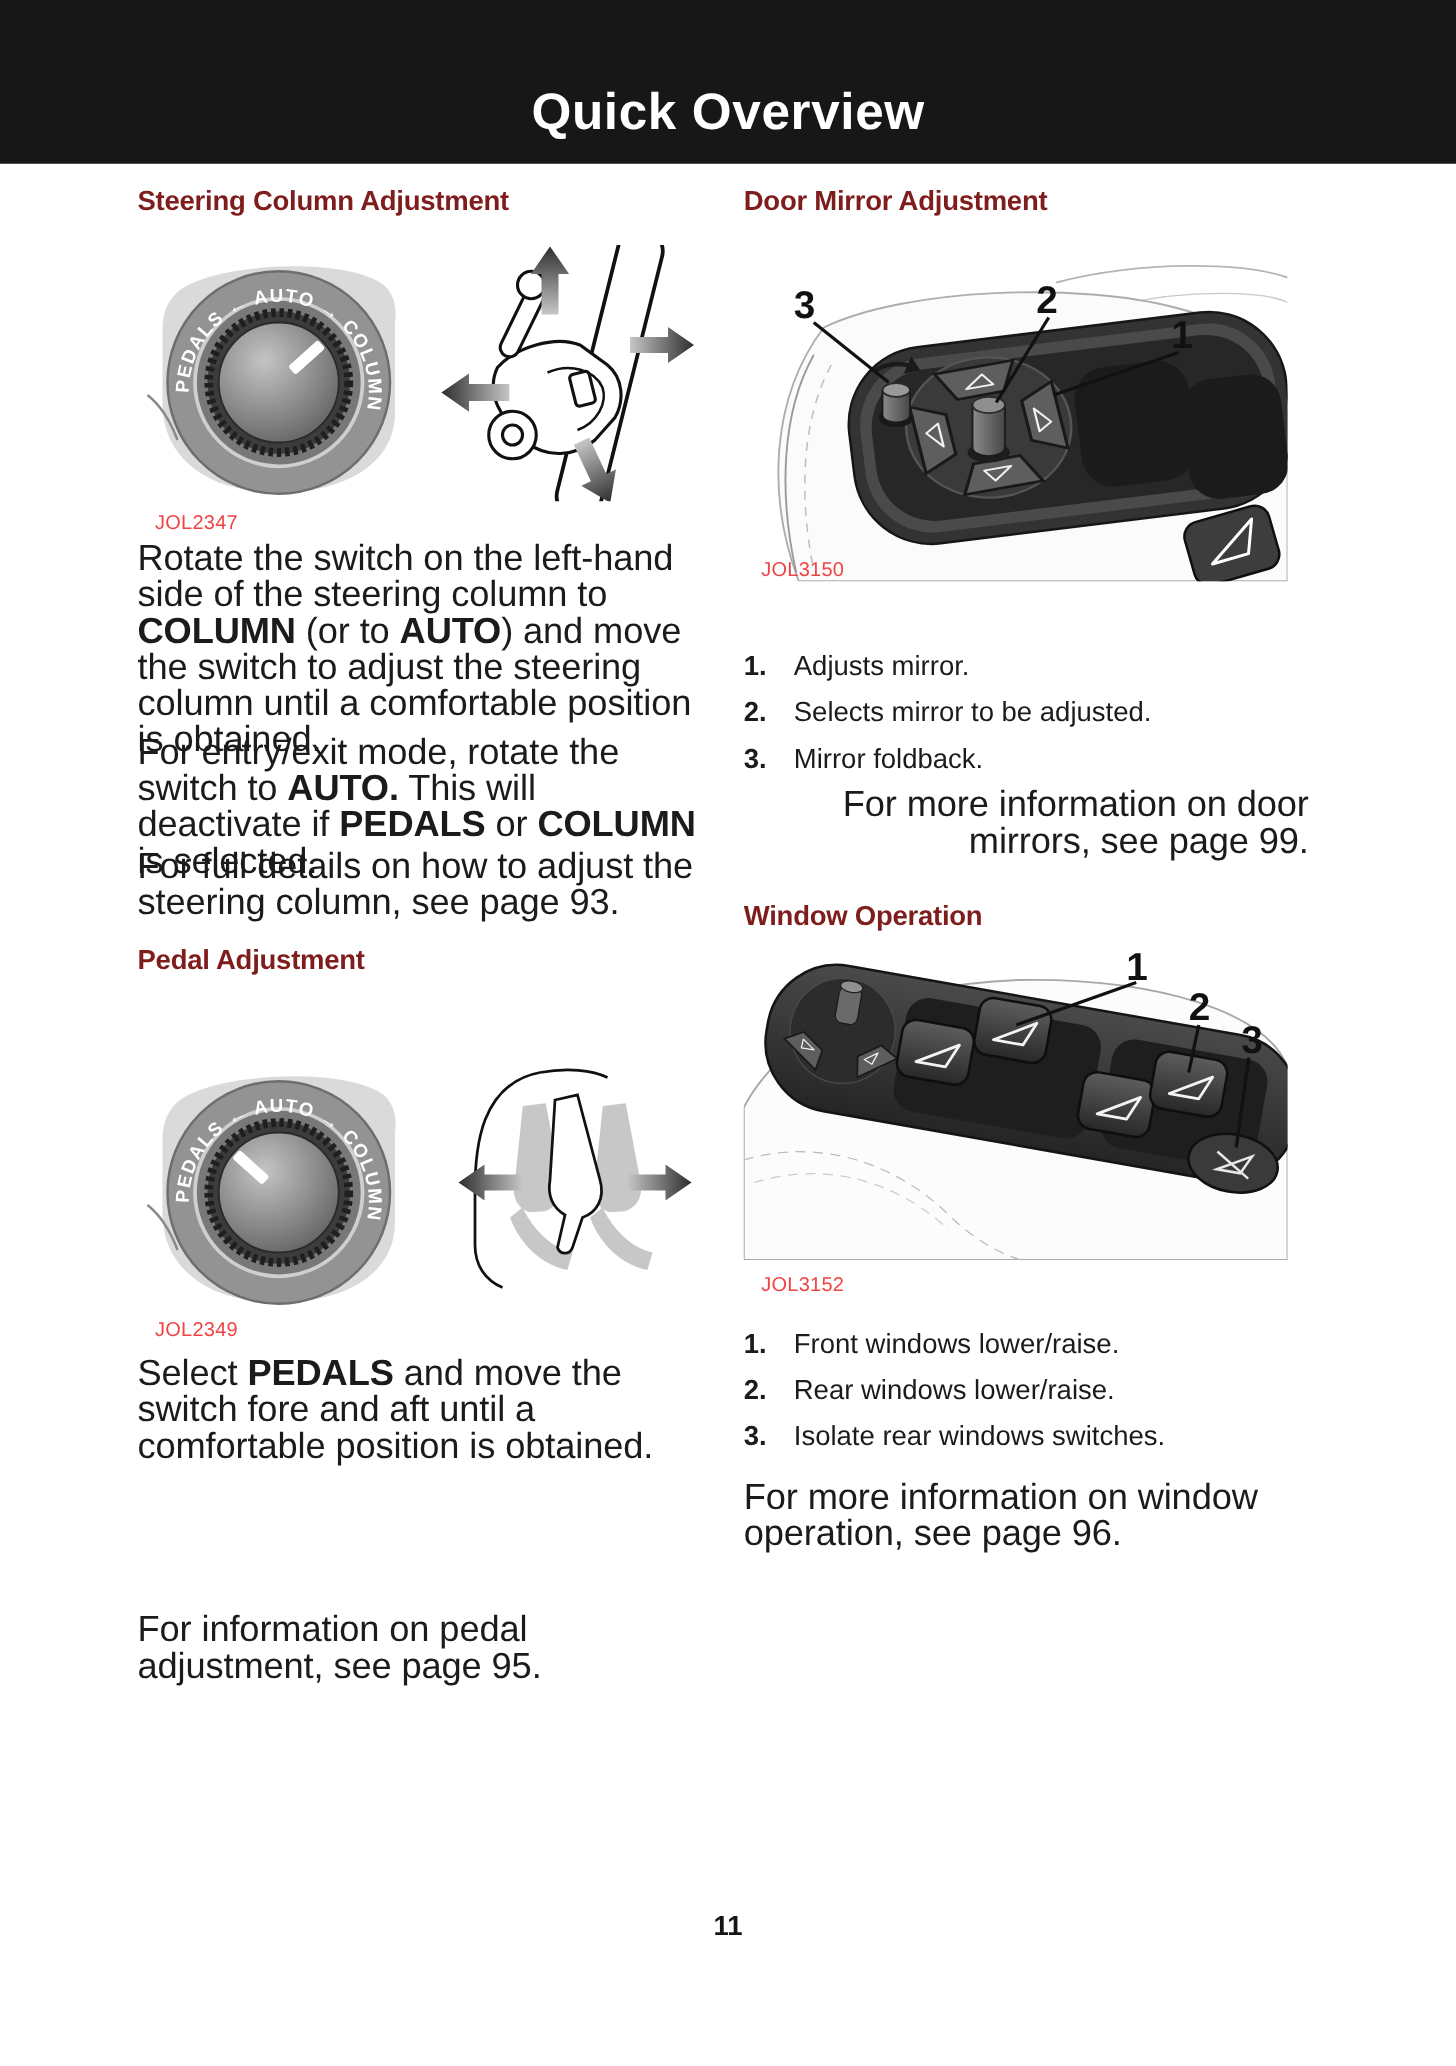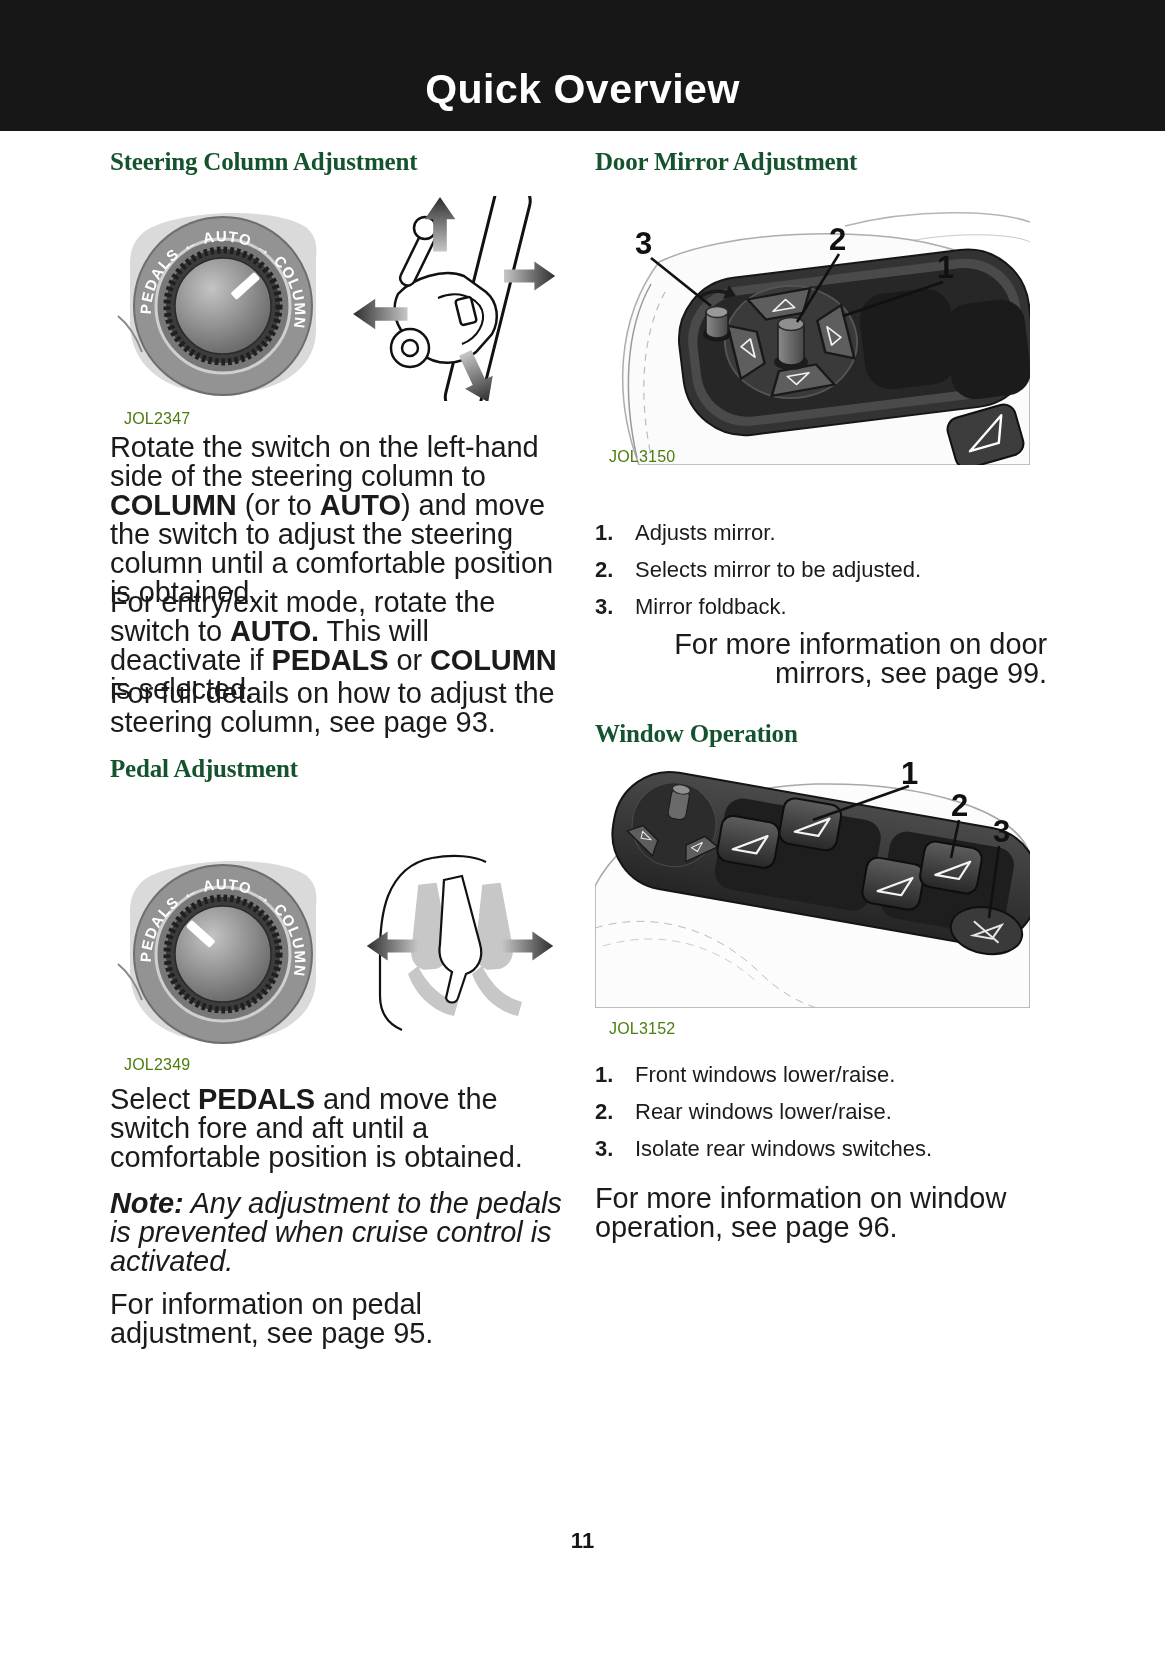--- a/index.html
+++ b/index.html
@@ -2,25 +2,25 @@
 <html><head>
 <meta charset="utf-8">
 <style>
   html,body{margin:0;padding:0;background:#fff;}
   .page{position:relative;width:1165px;height:1653px;background:#fff;overflow:hidden;
         font-family:"Liberation Sans",sans-serif;color:#111;}
   .header{position:absolute;left:0;top:0;width:1165px;height:131px;background:#171717;
           display:flex;justify-content:center;align-items:flex-end;}
   .header h1{margin:0 0 18px 0;color:#fff;font-size:41px;font-weight:bold;letter-spacing:.5px;}
   .blk{position:absolute;width:452px;}
-  h2{margin:0;font-size:25px;font-weight:bold;letter-spacing:-.2px;color:#14532d;font-family:Liberation Serif, serif;}
+  h2{margin:0;font-size:22px;font-weight:bold;letter-spacing:-.2px;color:#7f1d1d;}
   .para{font-size:29px;line-height:29px;letter-spacing:-.1px;color:#1b1b1b;}
   .para .b{font-weight:bold;}
   .para .i{font-style:italic;}
-  .cap{position:absolute;font-size:16px;color:#4d7c0f;letter-spacing:.2px;}
+  .cap{position:absolute;font-size:16px;color:#ef4444;letter-spacing:.2px;}
   .list .li{display:flex;margin-bottom:8px;font-size:22px;line-height:29px;color:#1b1b1b;}
   .list .num{width:40px;flex:none;font-weight:bold;}
   .co{font-family:"Liberation Sans",sans-serif;font-size:31px;font-weight:bold;fill:#111;}
   .pageno{position:absolute;left:0;top:1528px;width:1165px;text-align:center;
           font-size:22px;font-weight:bold;color:#151515;}
   svg{display:block;}
 </style>
 </head>
 <body>
 
@@ -134,21 +134,20 @@
         </g>
         <path d="M86,34 L104,30 L122,98 C126,112 120,124 108,128 L100,152 C98,158 90,158 88,152 L94,126 C84,120 80,110 82,98 Z" fill="#ffffff" stroke="#111" stroke-width="2.2"></path>
         <use href="#arrow" transform="translate(36,100) rotate(180) scale(0.8)"></use>
         <use href="#arrow" transform="translate(168,100) scale(0.8)"></use>
       </g>
     </svg>
   </div>
   <span class="cap" style="left:124px;top:1056px;">JOL2349</span>
 
   <div class="blk para" style="left:110px;top:1085px;"><span>Select </span><span class="b">PEDALS</span><span> and move the switch fore and aft until a comfortable position is obtained.</span></div>
-  <div class="blk para" style="left:110px;top:1189px;"><span class="b i">Note:</span><span class="i"> Any adjustment to the pedals is prevented when cruise control is activated.</span></div>
   <div class="blk para" style="left:110px;top:1290px;"><span>For information on pedal adjustment, see page 95.</span></div>
 
   <div class="blk" style="left:595px;top:148px;">
     <h2>Door Mirror Adjustment</h2>
   </div>
 
   <div class="blk" style="left:595px;top:200px;">
     <svg width="435" height="265" viewBox="0 0 435 265">
       <path d="M250,26 C320,8 400,10 435,22" stroke="#b5b5b5" fill="none" stroke-width="1.5"></path>
       <path d="M300,44 C360,30 420,34 435,42" stroke="#c9c9c9" fill="none" stroke-width="1"></path>

